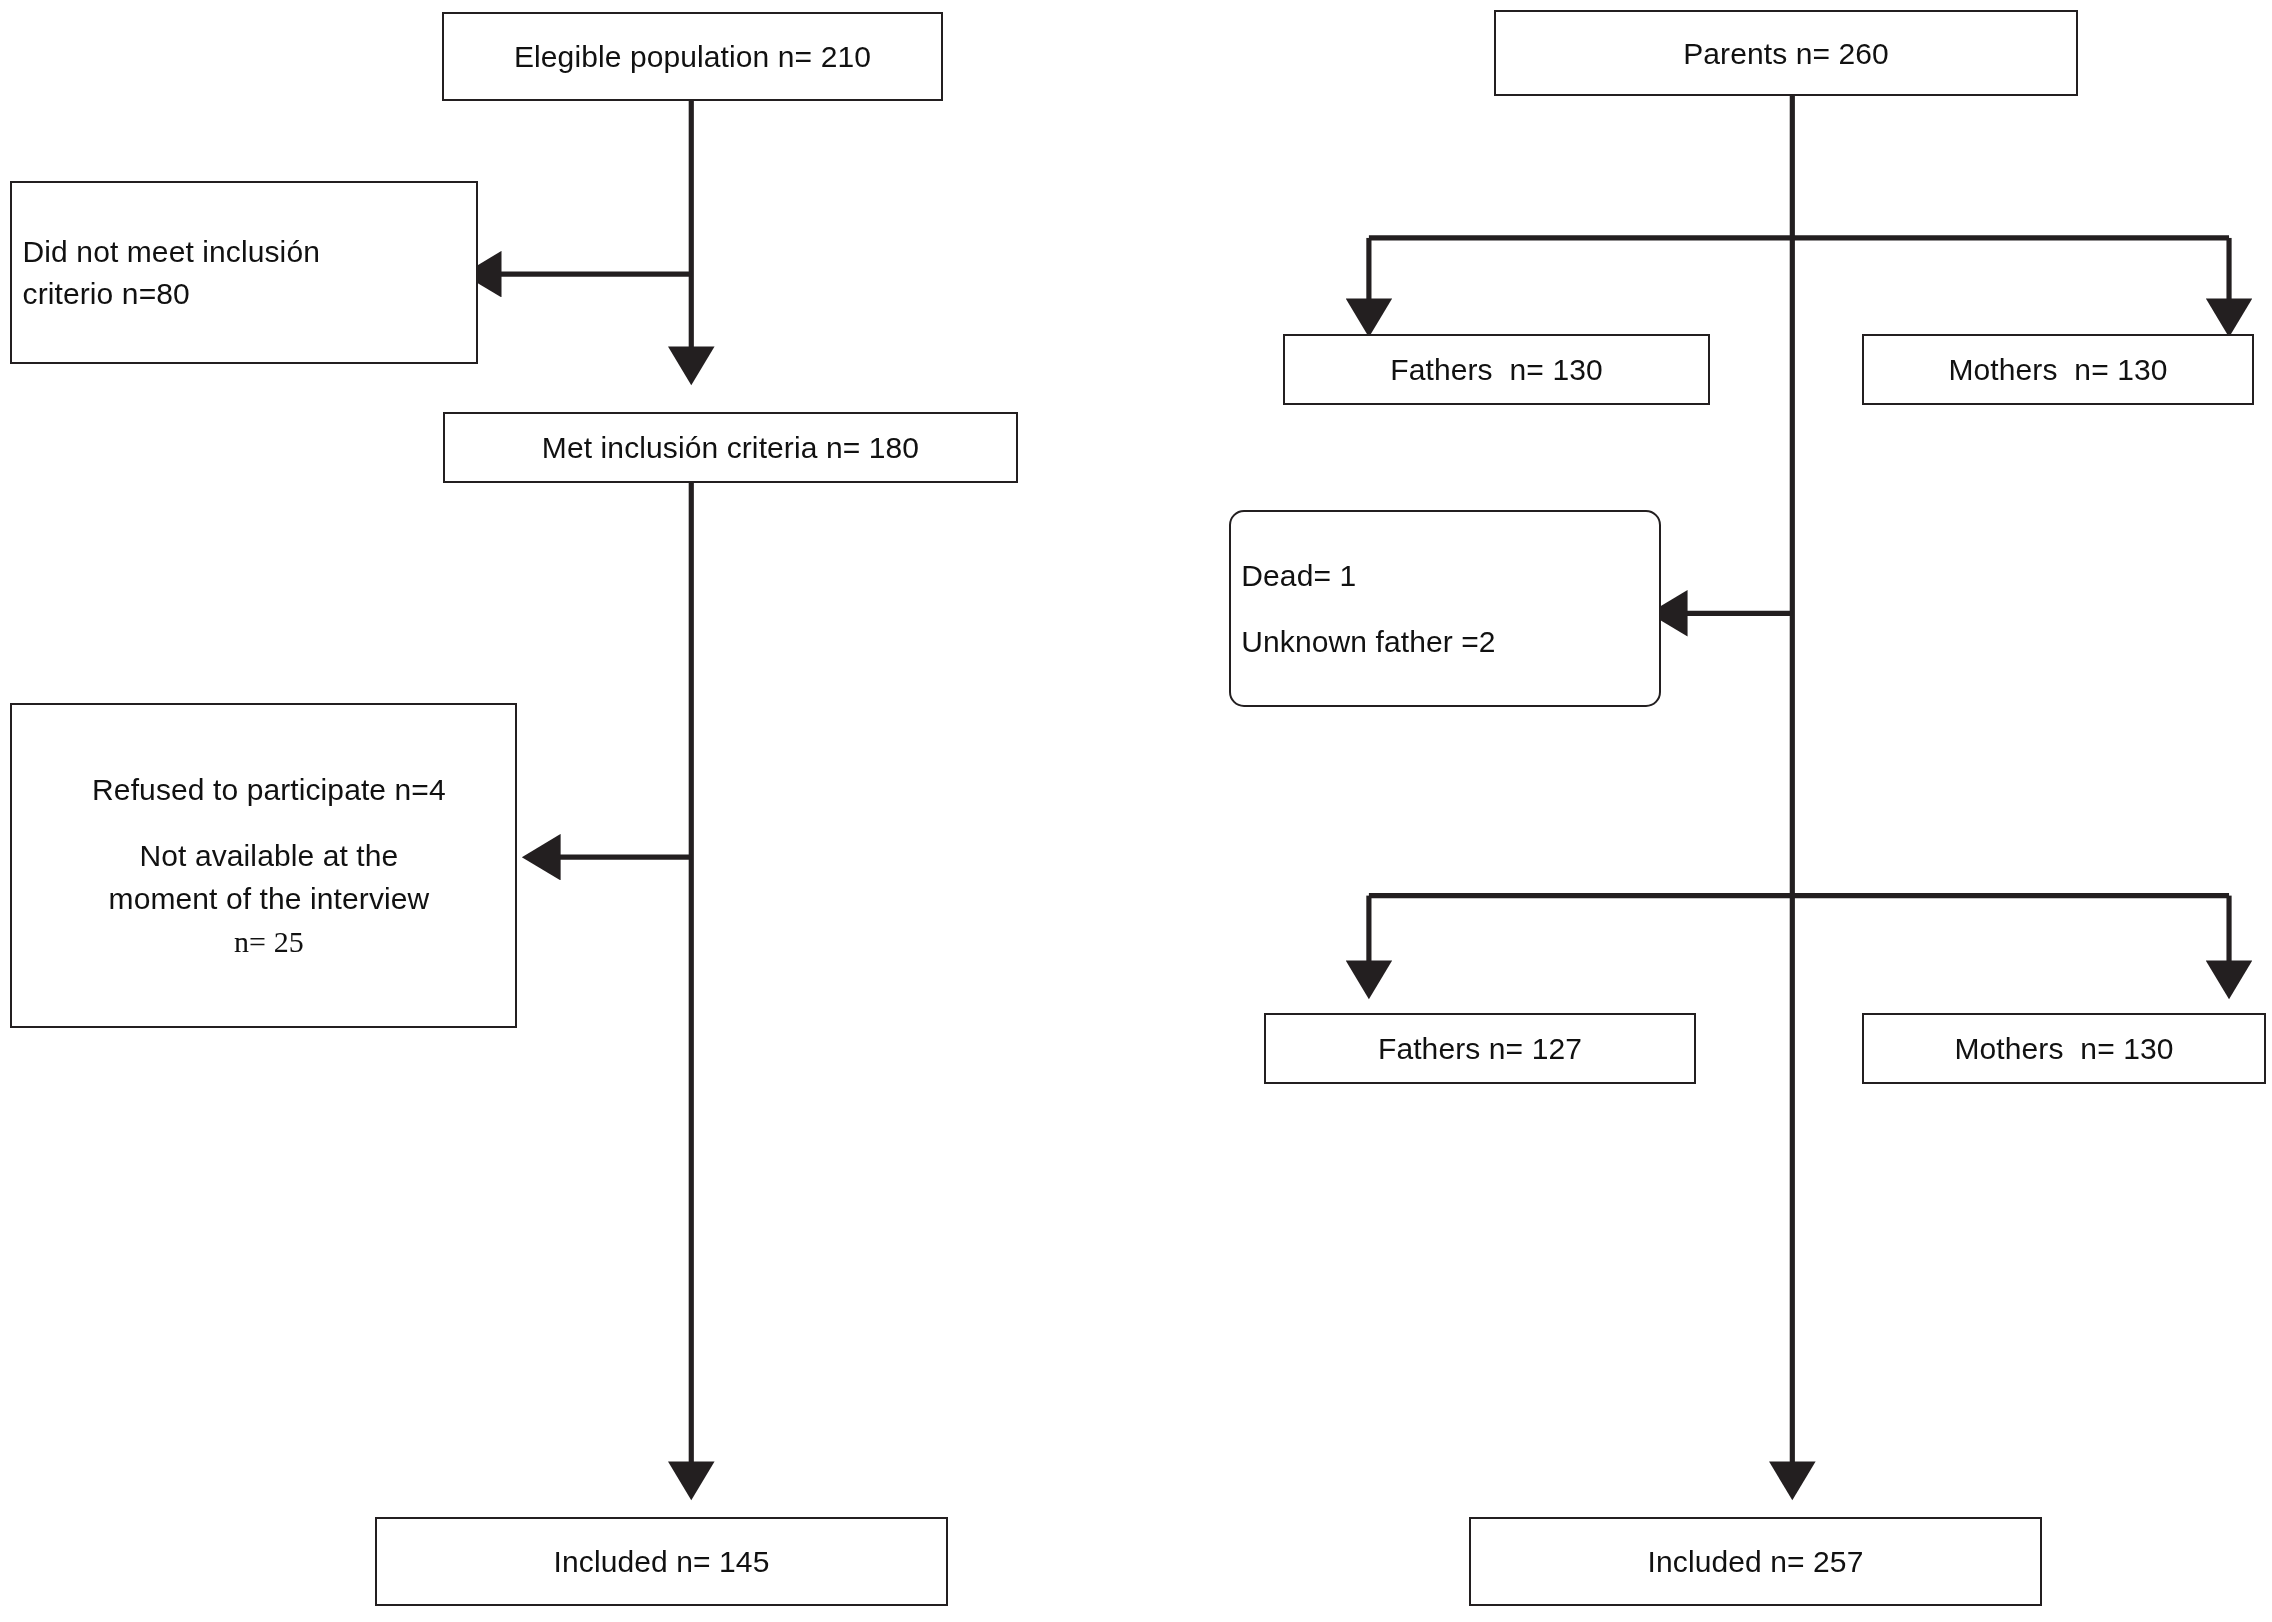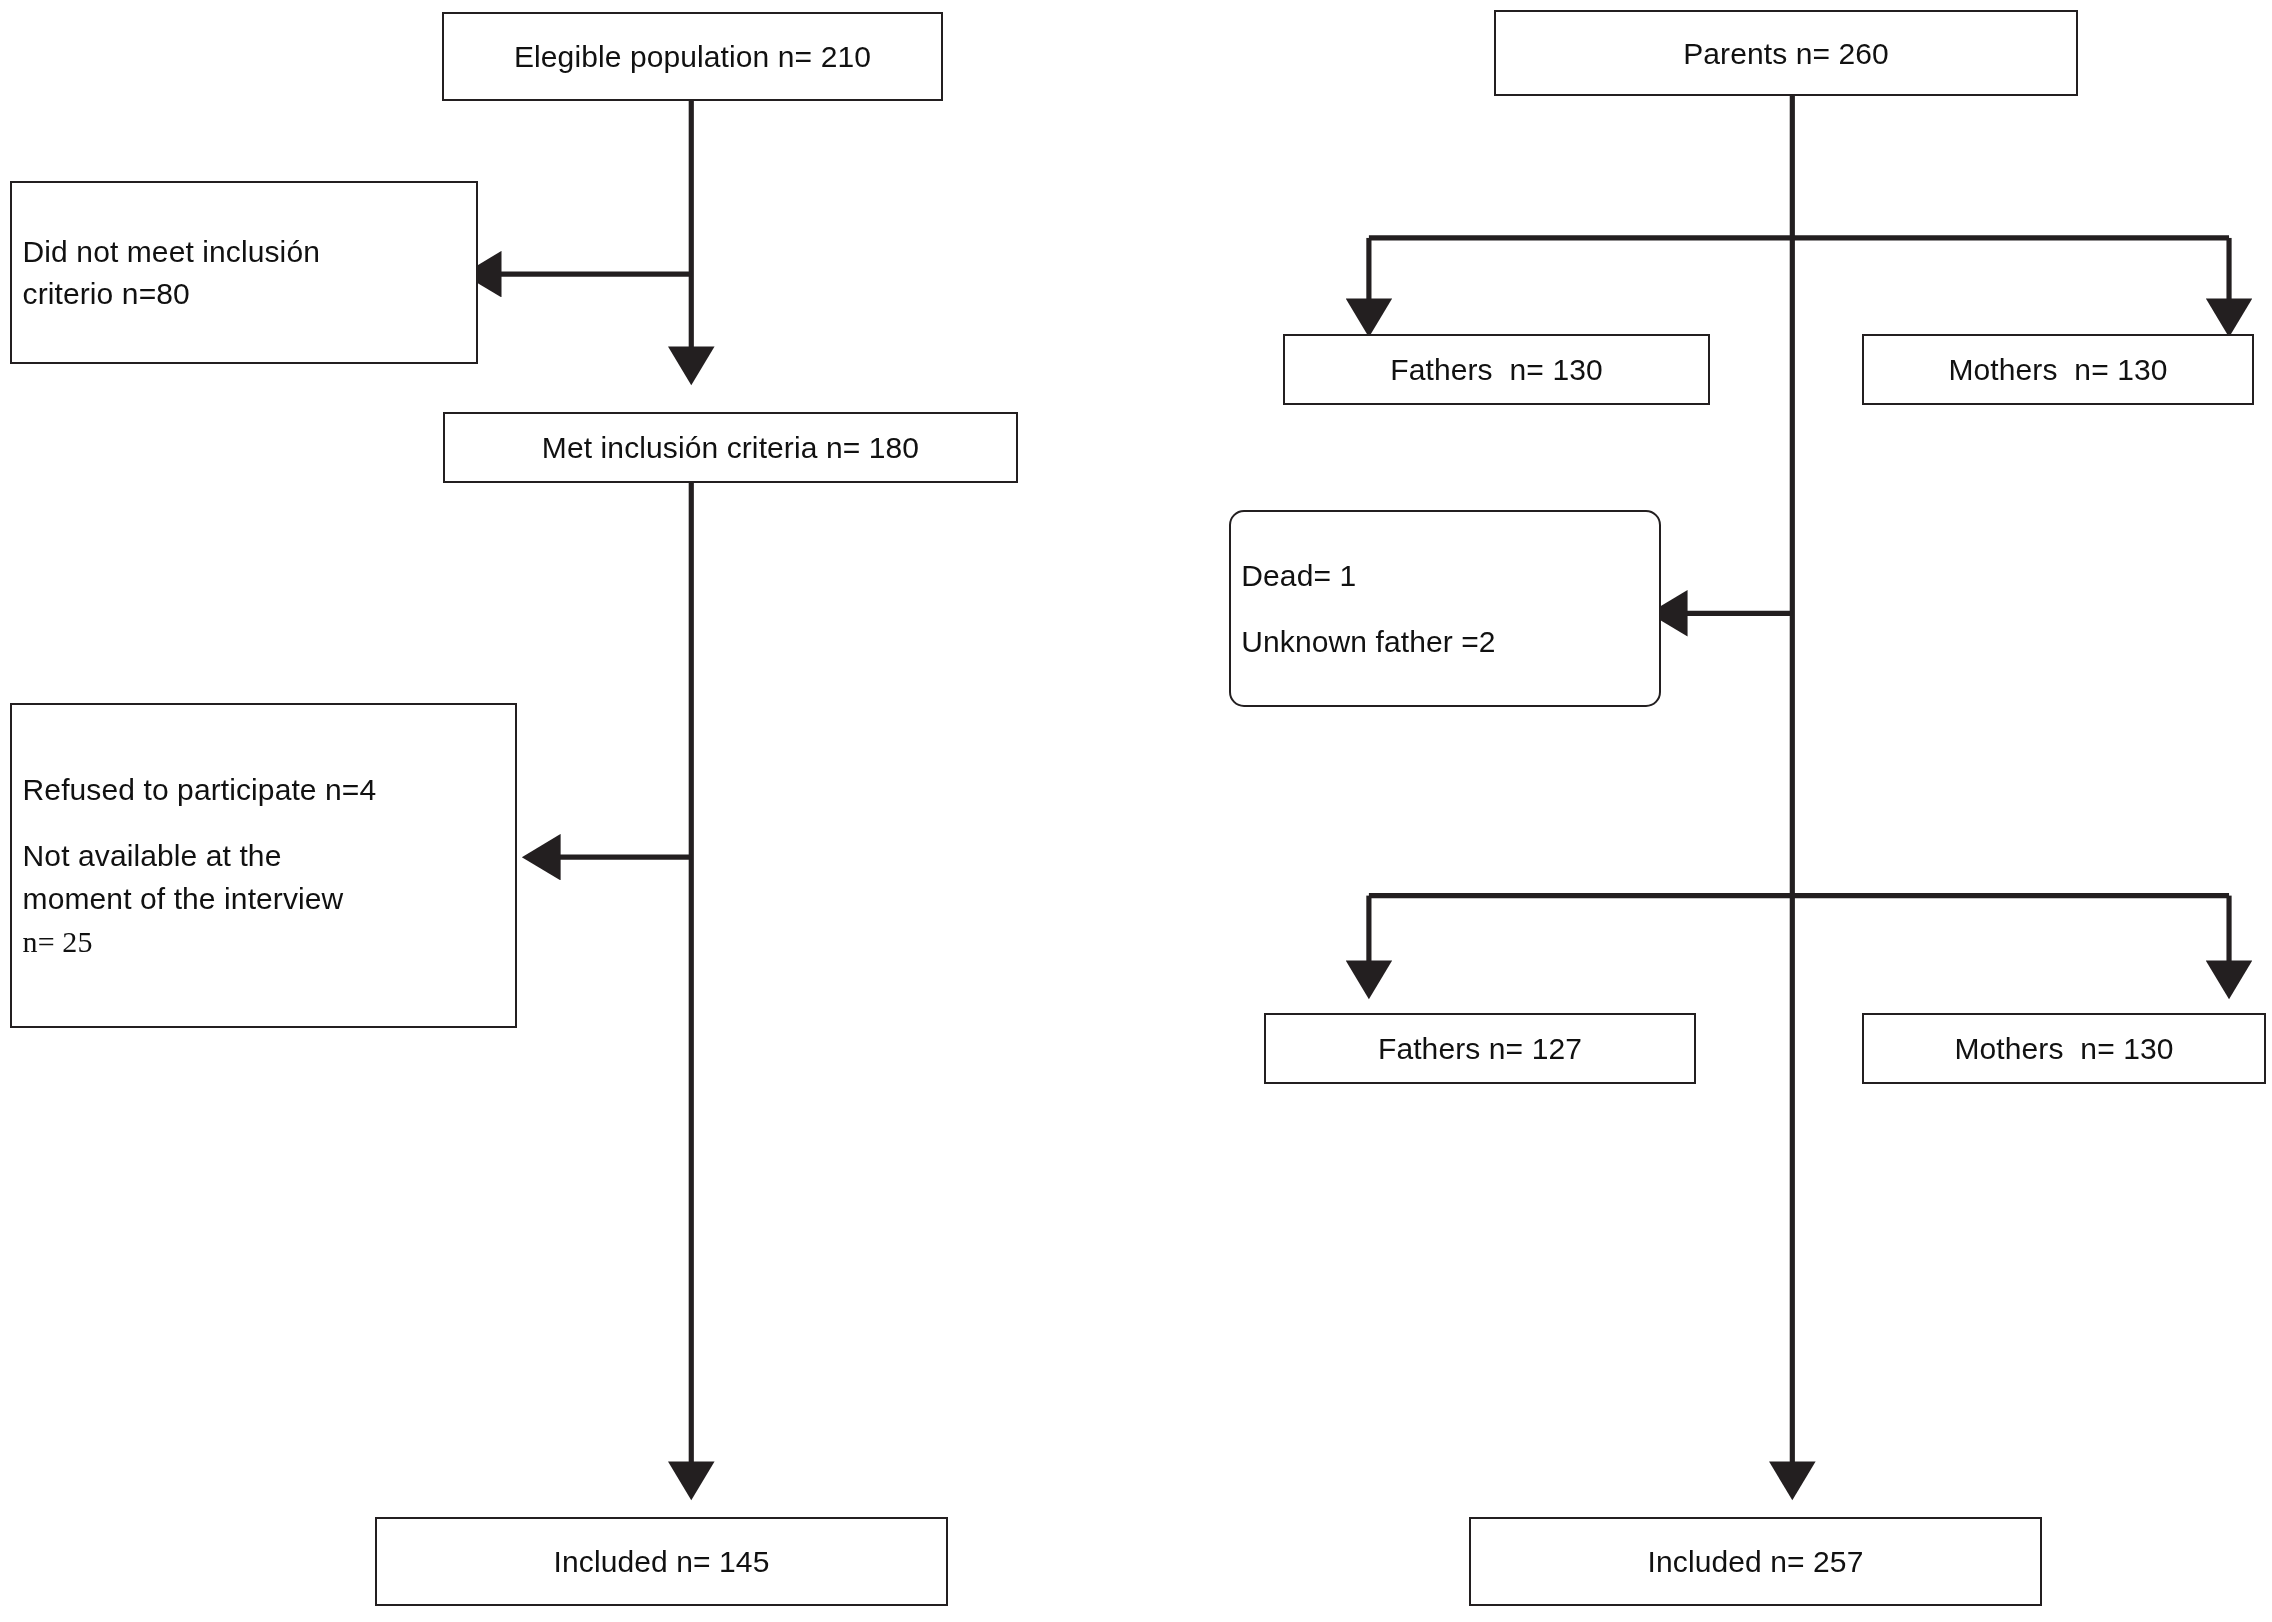--- a/index.html
+++ b/index.html
@@ -95,21 +95,21 @@
 
   <div class="node left" style="left:10.3px; top:181px; width:468px; height:183px;">
     <span class="line">Did not meet inclusión</span>
     <span class="line" style="margin-top:6px;">criterio n=80</span>
   </div>
 
   <div class="node center" style="left:443px; top:412px; width:575px; height:71px;">
     <span class="line">Met inclusión criteria n= 180</span>
   </div>
 
-  <div class="node left" style="left:10.3px; top:703px; width:507px; height:325px;">
+  <div class="node left" style="left:10.3px; top:703px; width:507px; height:325px;align-items:center;">
     <span class="line">Refused to participate n=4</span>
     <span class="line">Not available at the</span>
     <span class="line" style="margin-top:7.4px;">moment of the interview</span>
     <span class="line" style="margin-top:7.4px;font-family:Liberation Serif, serif;">n= 25</span>
   </div>
 
   <div class="node center" style="left:375px; top:1517px; width:573px; height:89px;">
     <span class="line">Included n= 145</span>
   </div>
 

